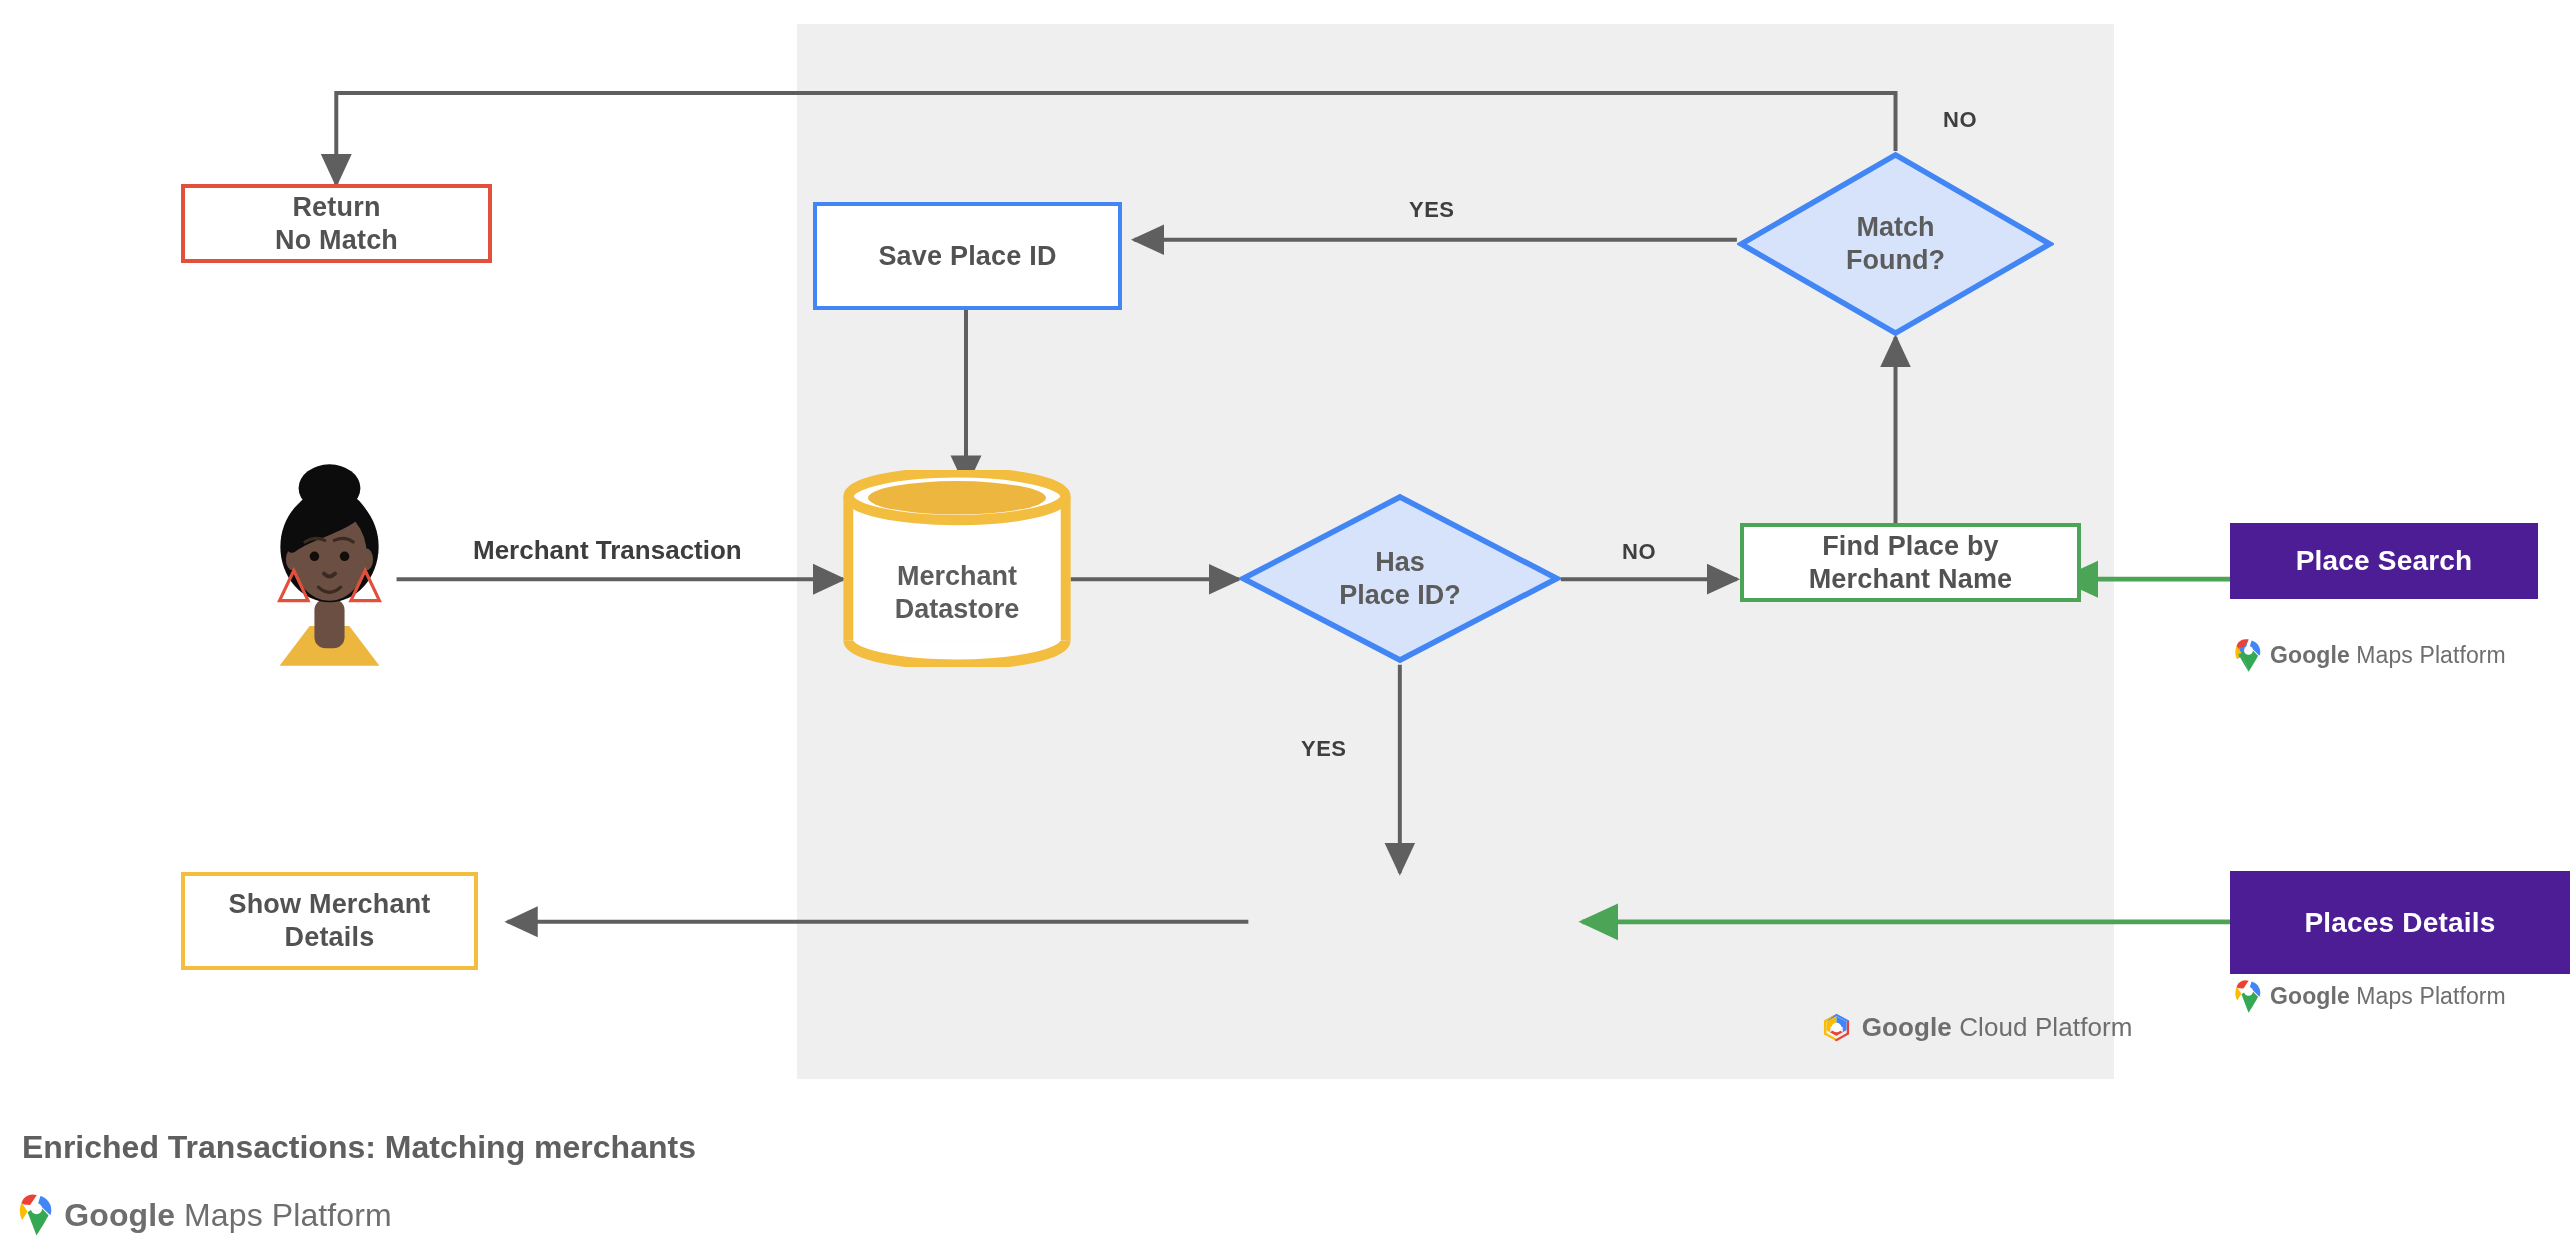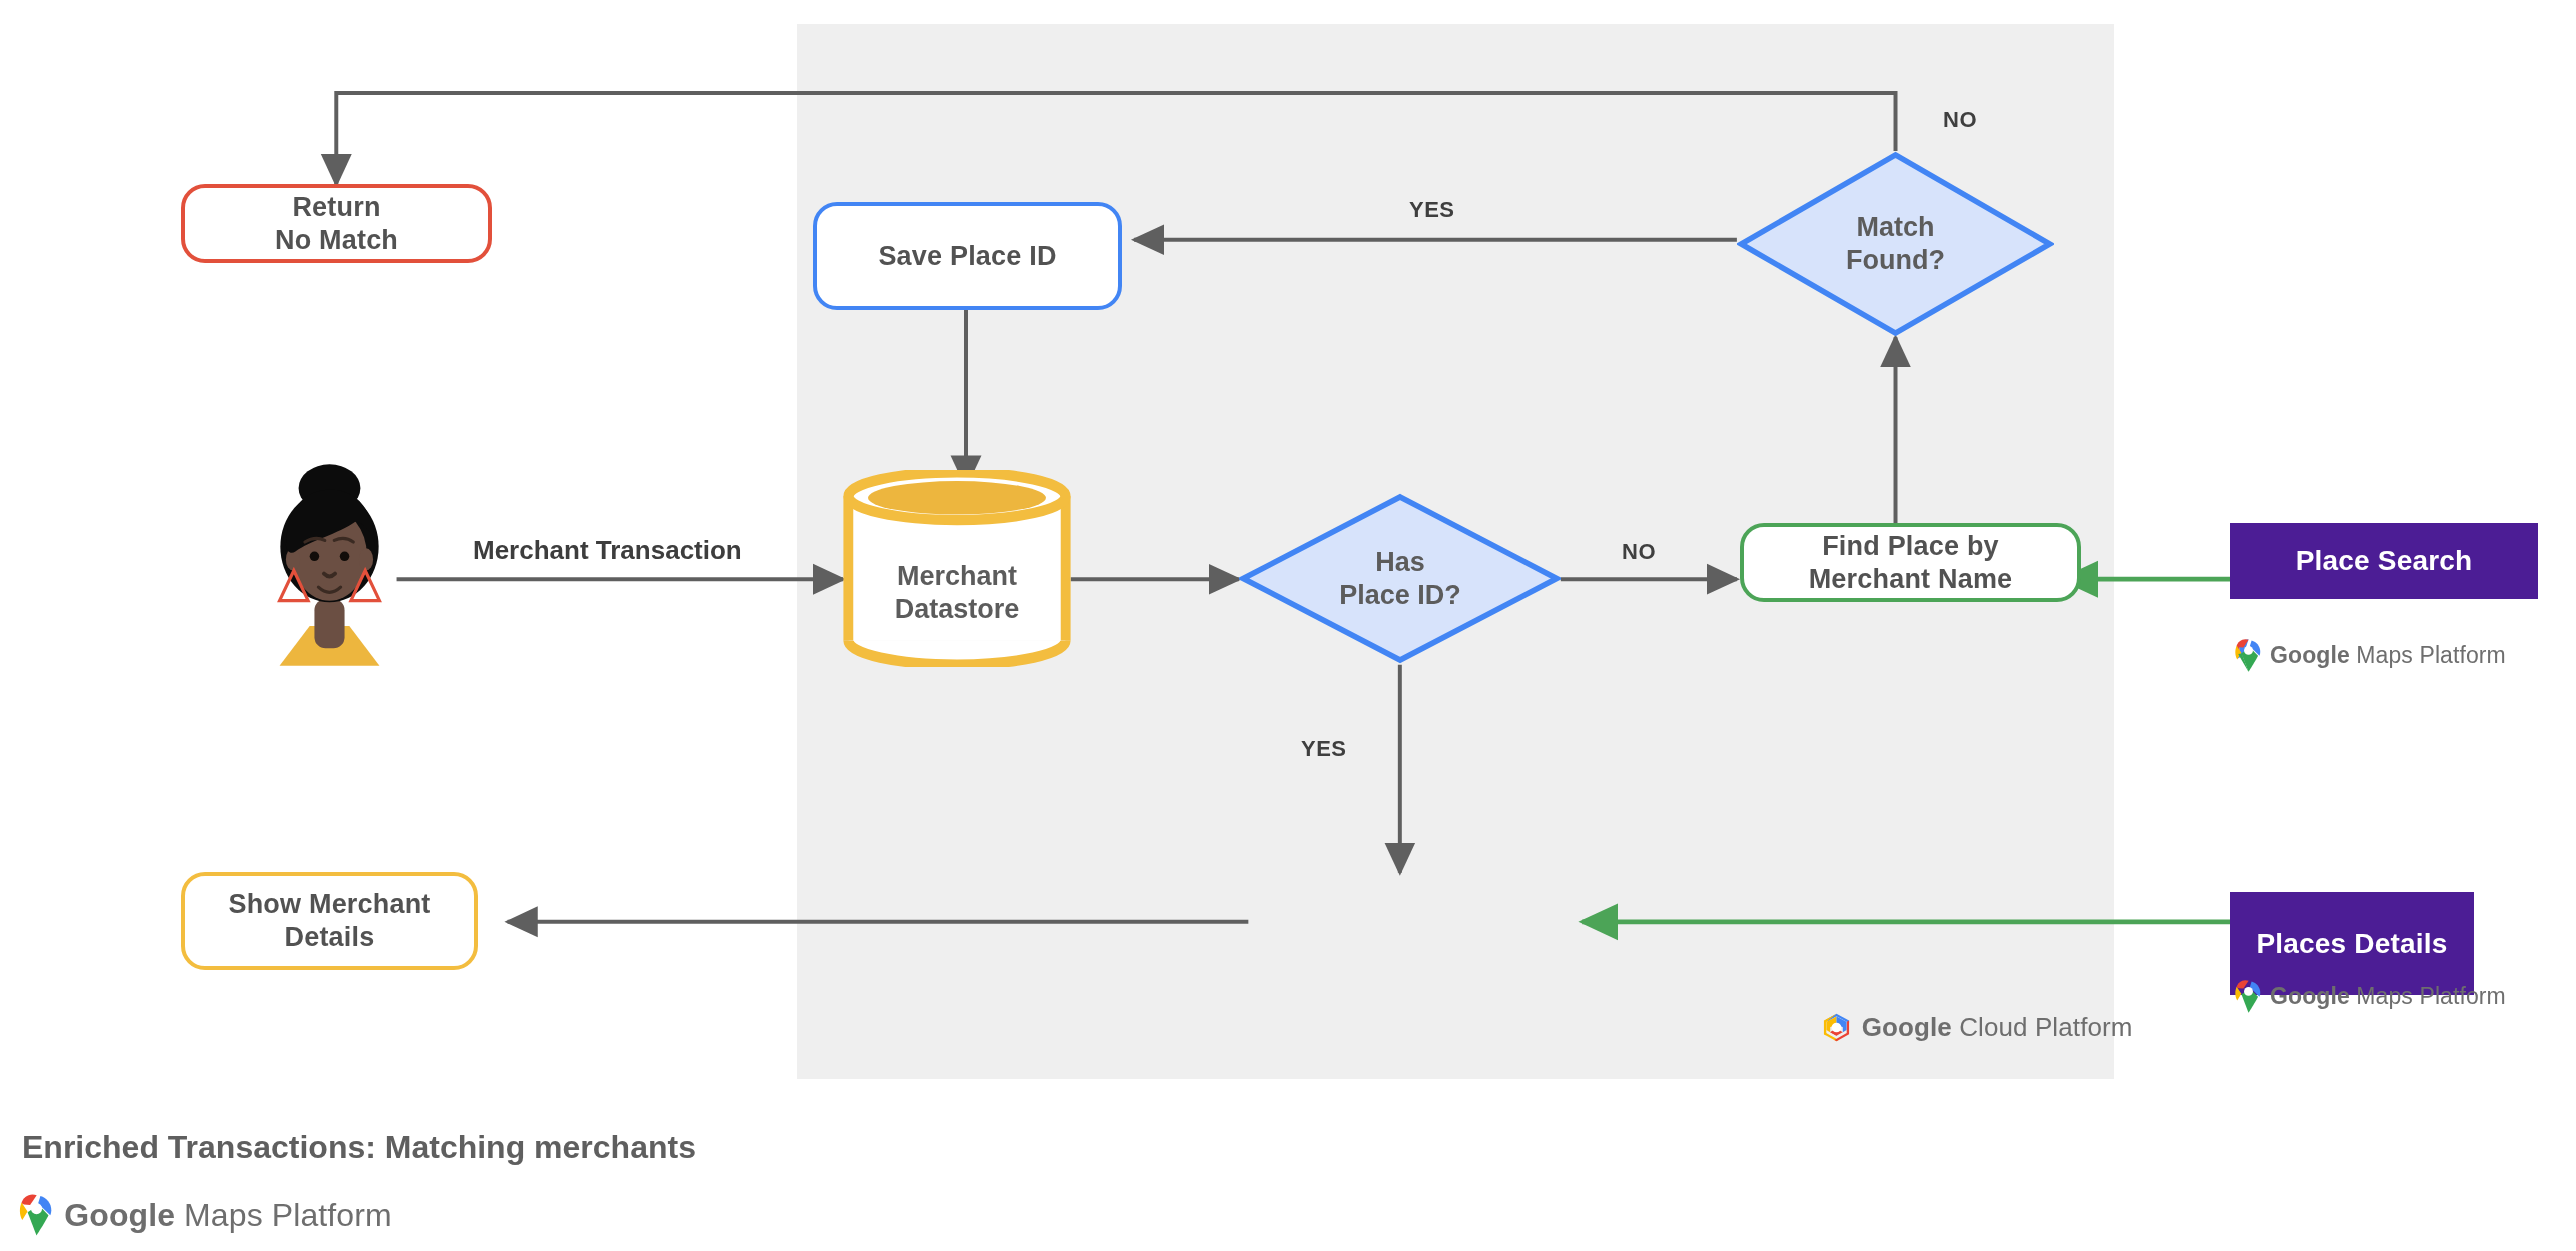--- a/index.html
+++ b/index.html
@@ -17,21 +17,21 @@
     background:#efefef;
   }
 
   
   #wires{position:absolute;left:0;top:0;width:2576px;height:1252px;pointer-events:none;}
 
   
   .node{position:absolute;box-sizing:border-box;display:flex;align-items:center;justify-content:center;text-align:center;}
   .node .lbl{line-height:1.22;white-space:pre-line;}
 
-  .box{background:#ffffff;border-radius:24px;}
+  .box{background:#ffffff;}
   .box .lbl{font-size:27px;font-weight:700;color:#525252;letter-spacing:0.2px;}
 
   .box-red{border:4.8px solid #E2503B;}
   .box-blue{border:4.8px solid #4285F4;}
   .box-green{border:4.8px solid #4CA457;}
   .box-amber{border:4.8px solid #F3BD3F;}
 
   
   .diamond{position:absolute;}
   .diamond .lbl{
@@ -179,21 +179,21 @@
       <path d="M6.3 17.2 1.9 24.6c-.6-1.4-.4-3 .5-4.3z" fill="#FBBC04"></path>
       <path d="M2.1 9.6 8 18.6l-5.2 8.3C1.2 24.2.4 21.1.4 17.9c0-3 .6-5.8 1.7-8.3z" fill="#FBBC04"></path>
       <path d="M8.6 19.5 17 42.5c-2.5-4.5-5.6-9.4-8.3-14.1-1.8-3.1-3.4-5.9-4.6-8.3z" fill="#34A853"></path>
       <path d="M17 42.5s9.3-14.4 12-20.2l-9.9-10.2L8.1 19.3z" fill="#34A853"></path>
       <path d="M20.9 3C27.2 4.7 31.8 10.4 31.8 17.2c0 1.9-.4 3.6-1 5.1L18.6 10.4z" fill="#4285F4"></path>
       <circle cx="17" cy="15.6" r="5.6" fill="#ffffff"></circle>
     </svg>
     <span class="logotxt" style="margin-left:8px;"><b>Google</b> Maps Platform</span>
   </div>
 
-  <div class="gbtn" style="left:2230px;top:871px;width:244px;height:103px;margin-top:21px;">
+  <div class="gbtn" style="left:2230px;top:871px;width:340px;height:103px;">
     <span class="lbl">Places Details</span>
   </div>
   <div class="logo" style="left:2235px;top:979px;">
     <svg width="27" height="35" viewBox="0 0 34 44">
       <path d="M1.9 10.2C3.2 5.2 7.7 1.5 13 1.5c1.5 0 2.9.3 4.2.8l-6.6 9.6-6.1-.4z" fill="#EA4335"></path>
       <path d="M2.1 9.6 8 18.6l-5.2 8.3C1.2 24.2.4 21.1.4 17.9c0-3 .6-5.8 1.7-8.3z" fill="#FBBC04"></path>
       <path d="M17 42.5s9.3-14.4 12-20.2l-9.9-10.2L8.1 19.3z" fill="#34A853"></path>
       <path d="M20.9 3C27.2 4.7 31.8 10.4 31.8 17.2c0 1.9-.4 3.6-1 5.1L18.6 10.4z" fill="#4285F4"></path>
       <circle cx="17" cy="15.6" r="5.6" fill="#ffffff"></circle>
     </svg>

